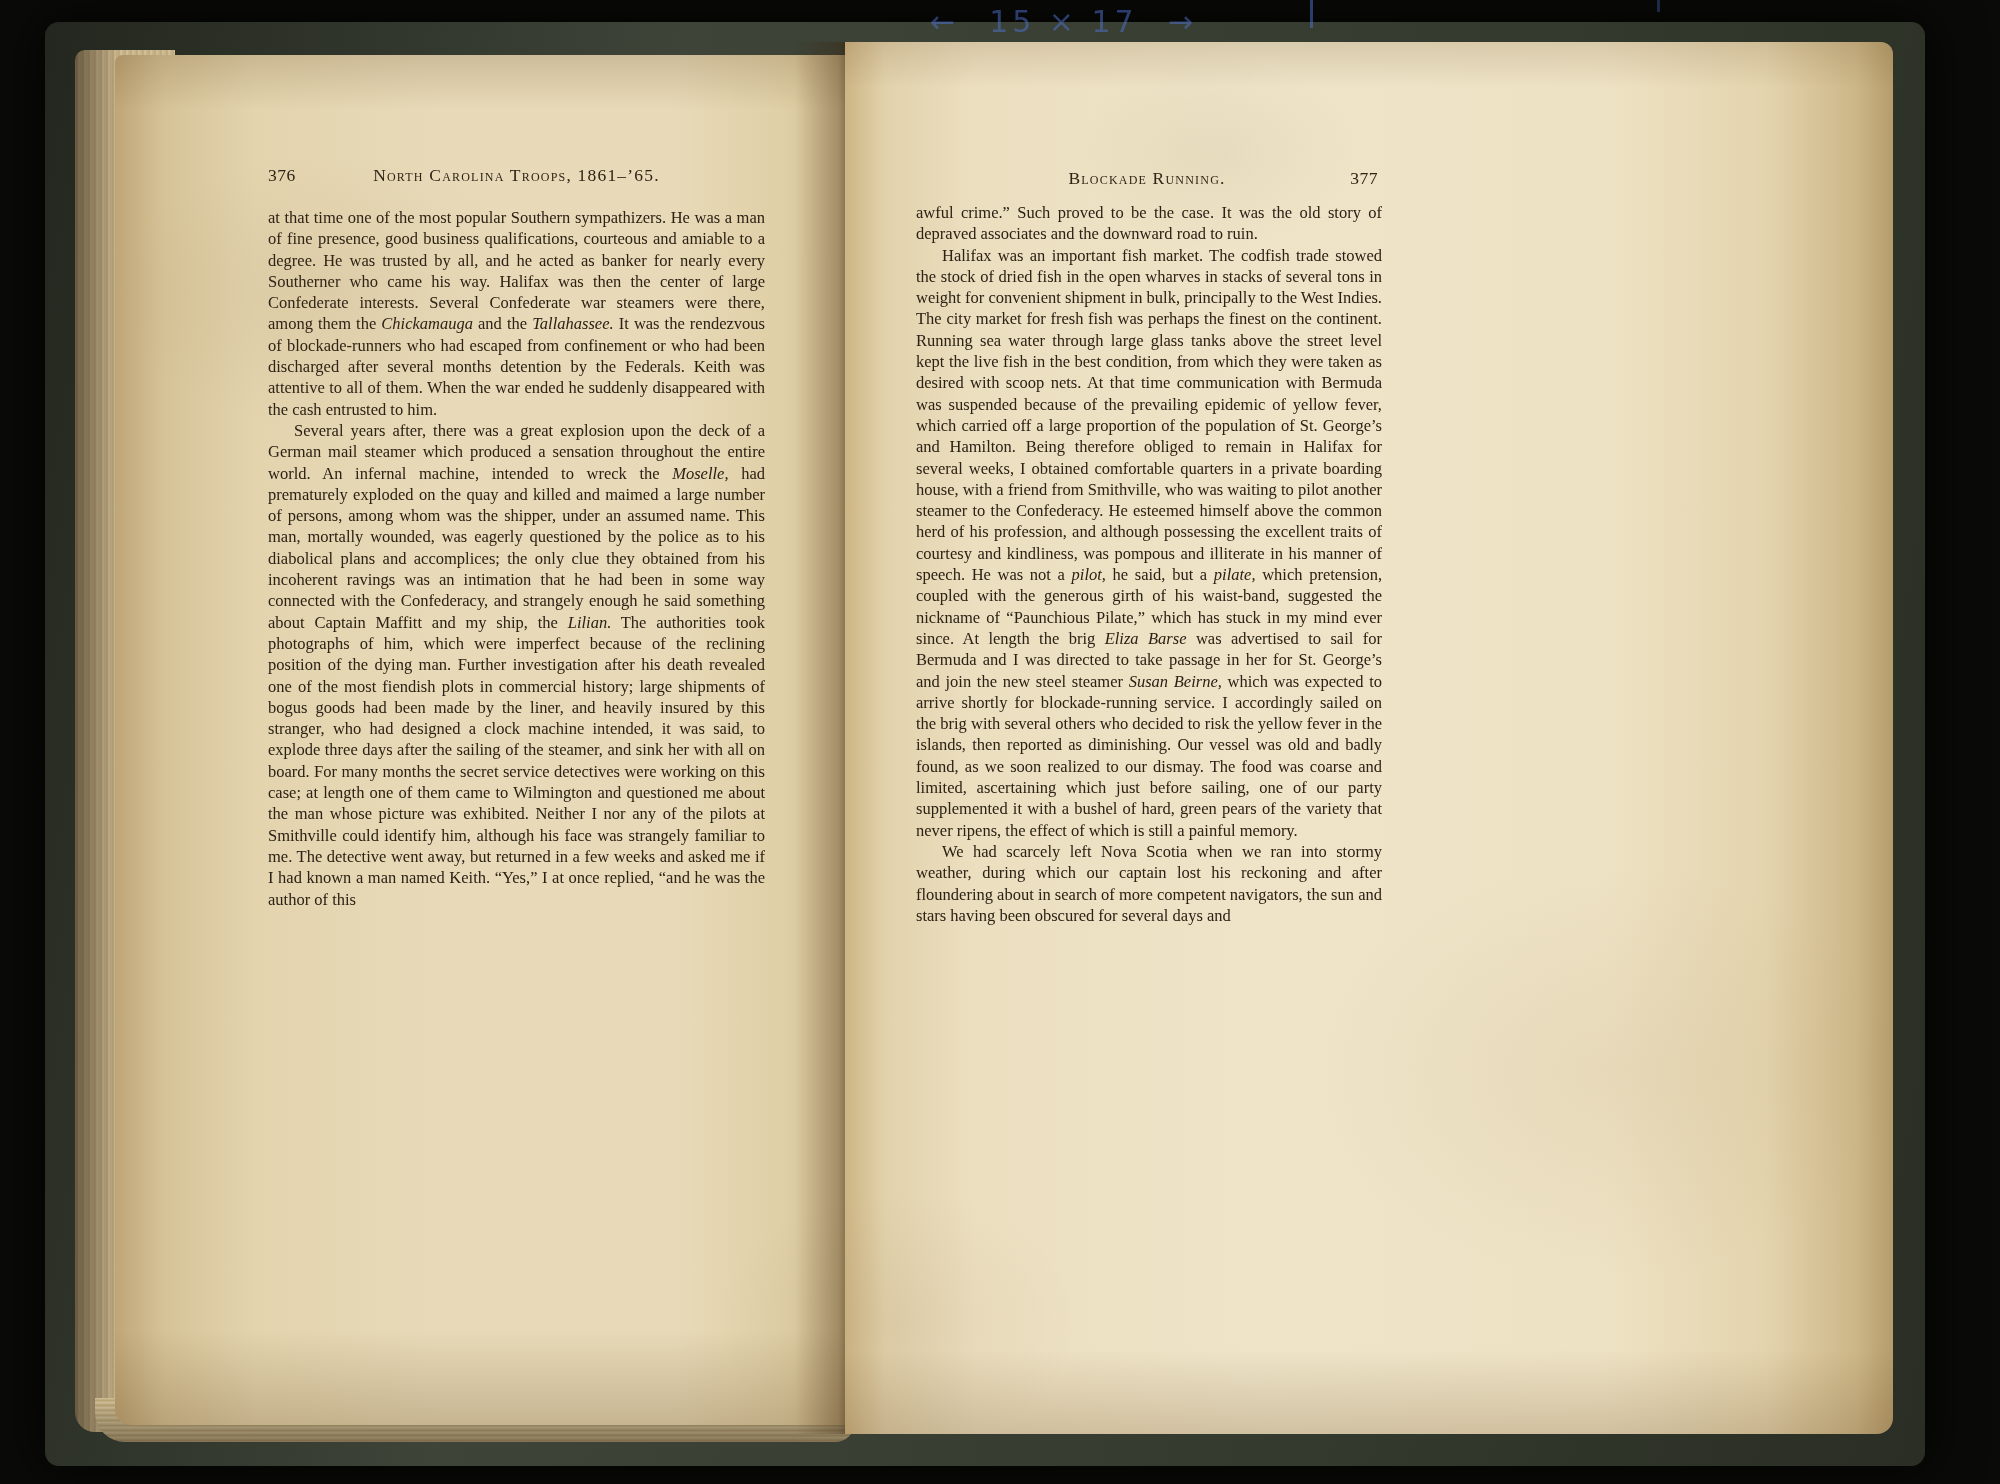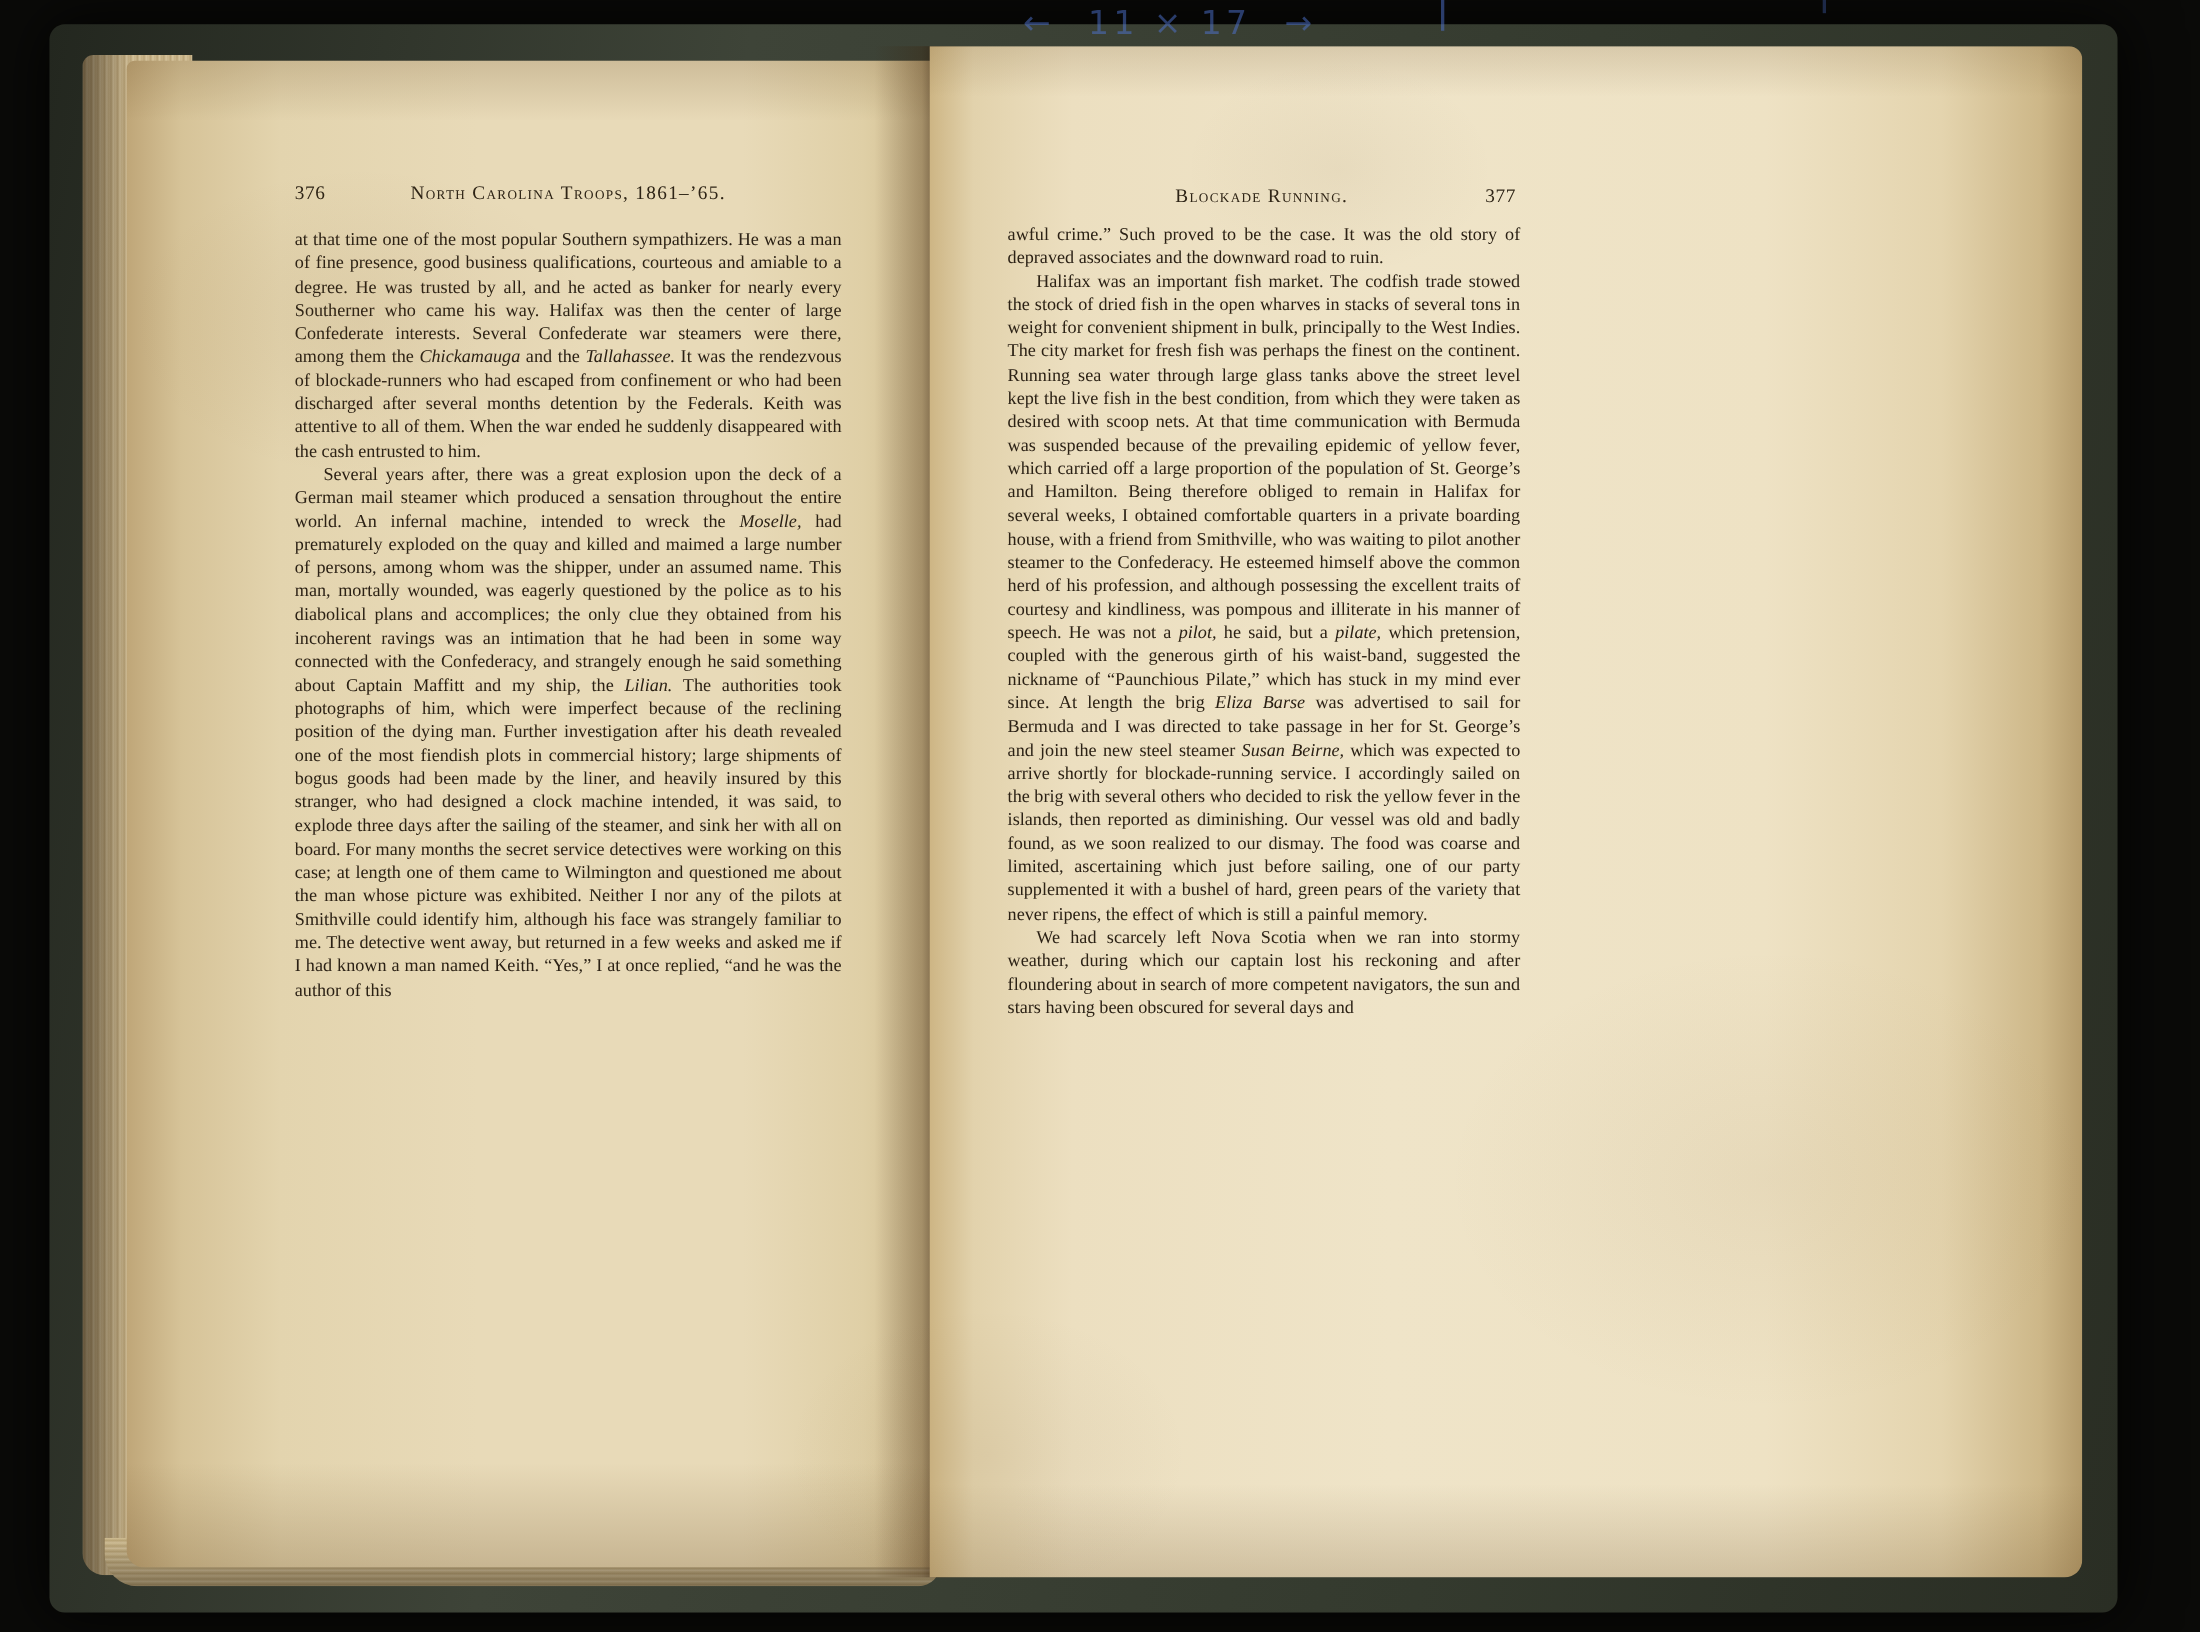--- a/index.html
+++ b/index.html
@@ -134,19 +134,19 @@
       <p class="first"><span>awful crime.”  Such proved to be the case.  It was the old story of depraved associates and the downward road to ruin.</span></p>
       <p><span>Halifax was an important fish market.  The codfish trade stowed the stock of dried fish in the open wharves in stacks of several tons in weight for convenient shipment in bulk, principally to the West Indies.  The city market for fresh fish was perhaps the finest on the continent.  Running sea water through large glass tanks above the street level kept the live fish in the best condition, from which they were taken as desired with scoop nets.  At that time communication with Bermuda was suspended because of the prevailing epidemic of yellow fever, which carried off a large proportion of the population of St. George’s and Hamilton.  Being therefore obliged to remain in Halifax for several weeks, I obtained comfortable quarters in a private boarding house, with a friend from Smithville, who was waiting to pilot another steamer to the Confederacy.  He esteemed himself above the common herd of his profession, and although possessing the excellent traits of courtesy and kindliness, was pompous and illiterate in his manner of speech.  He was not a </span><em>pilot,</em><span> he said, but a </span><em>pilate,</em><span> which pretension, coupled with the generous girth of his waist-band, suggested the nickname of “Paunchious Pilate,” which has stuck in my mind ever since.  At length the brig </span><em>Eliza Barse</em><span> was advertised to sail for Bermuda and I was directed to take passage in her for St. George’s and join the new steel steamer </span><em>Susan Beirne,</em><span> which was expected to arrive shortly for blockade-running service.  I accordingly sailed on the brig with several others who decided to risk the yellow fever in the islands, then reported as diminishing.  Our vessel was old and badly found, as we soon realized to our dismay.  The food was coarse and limited, ascertaining which just before sailing, one of our party supplemented it with a bushel of hard, green pears of the variety that never ripens, the effect of which is still a painful memory.</span></p>
       <p><span>We had scarcely left Nova Scotia when we ran into stormy weather, during which our captain lost his reckoning and after floundering about in search of more competent navigators, the sun and stars having been obscured for several days and</span></p>
     </div>
   </div>
 
   <div class="stains"></div>
 
   <div class="scanner-marks">
     <span>←</span>
-    <span>11 × 17</span>
+    <span>15 × 17</span>
     <span>→</span>
   </div>
   <div class="tick tick-1"></div>
   <div class="tick tick-2"></div>
 
 </div>
 
 </body></html>

